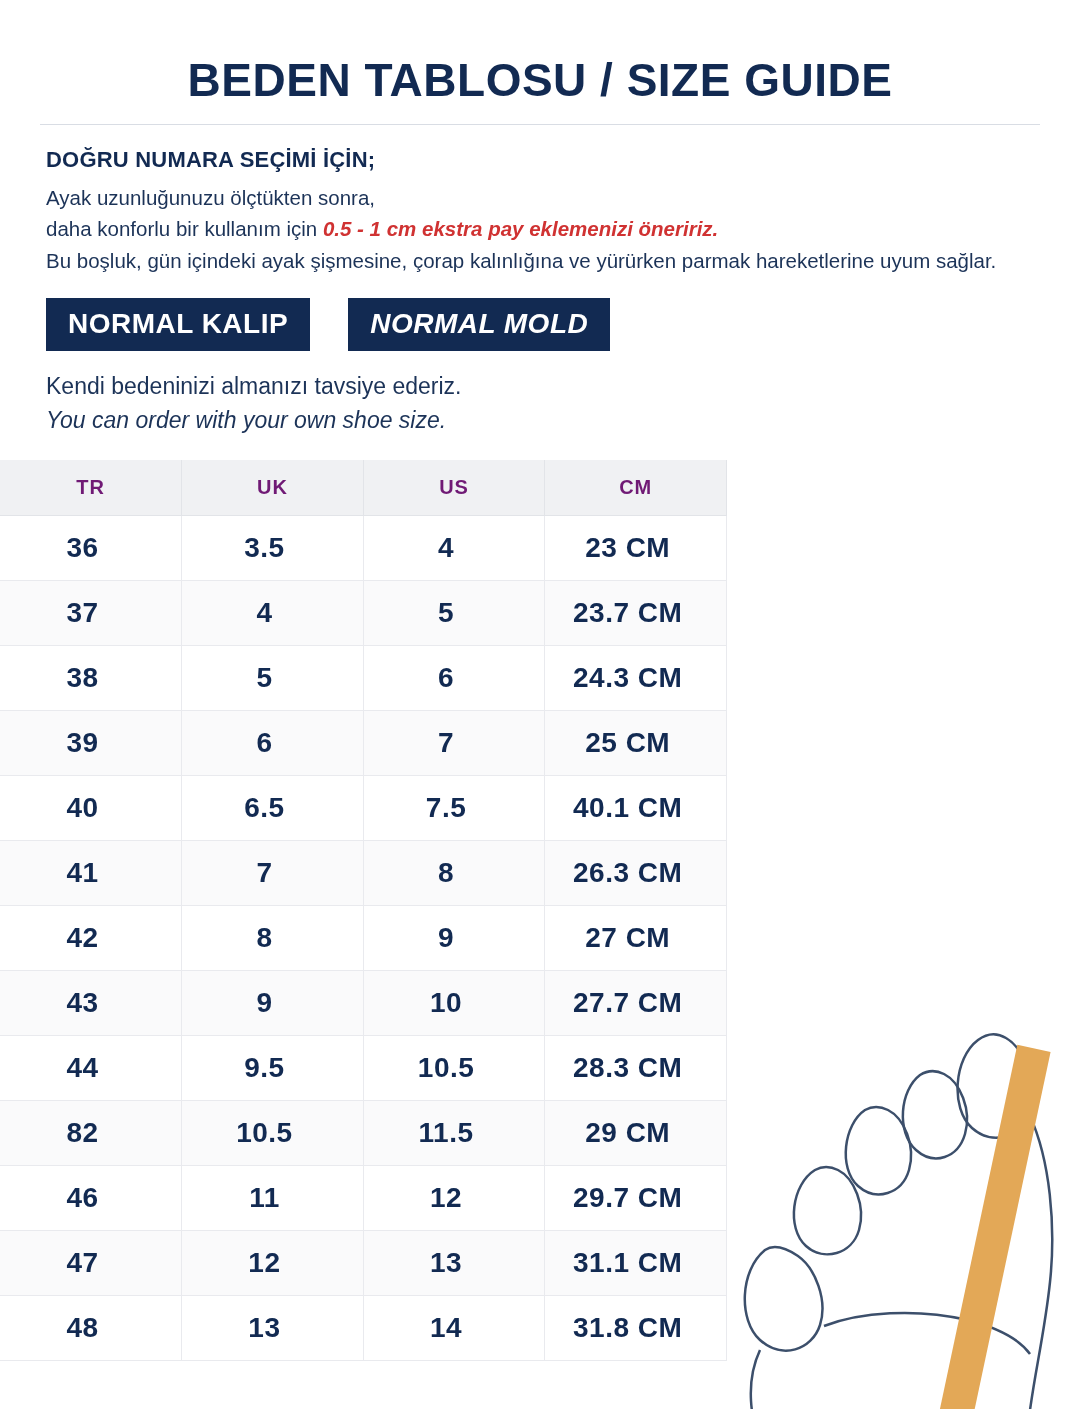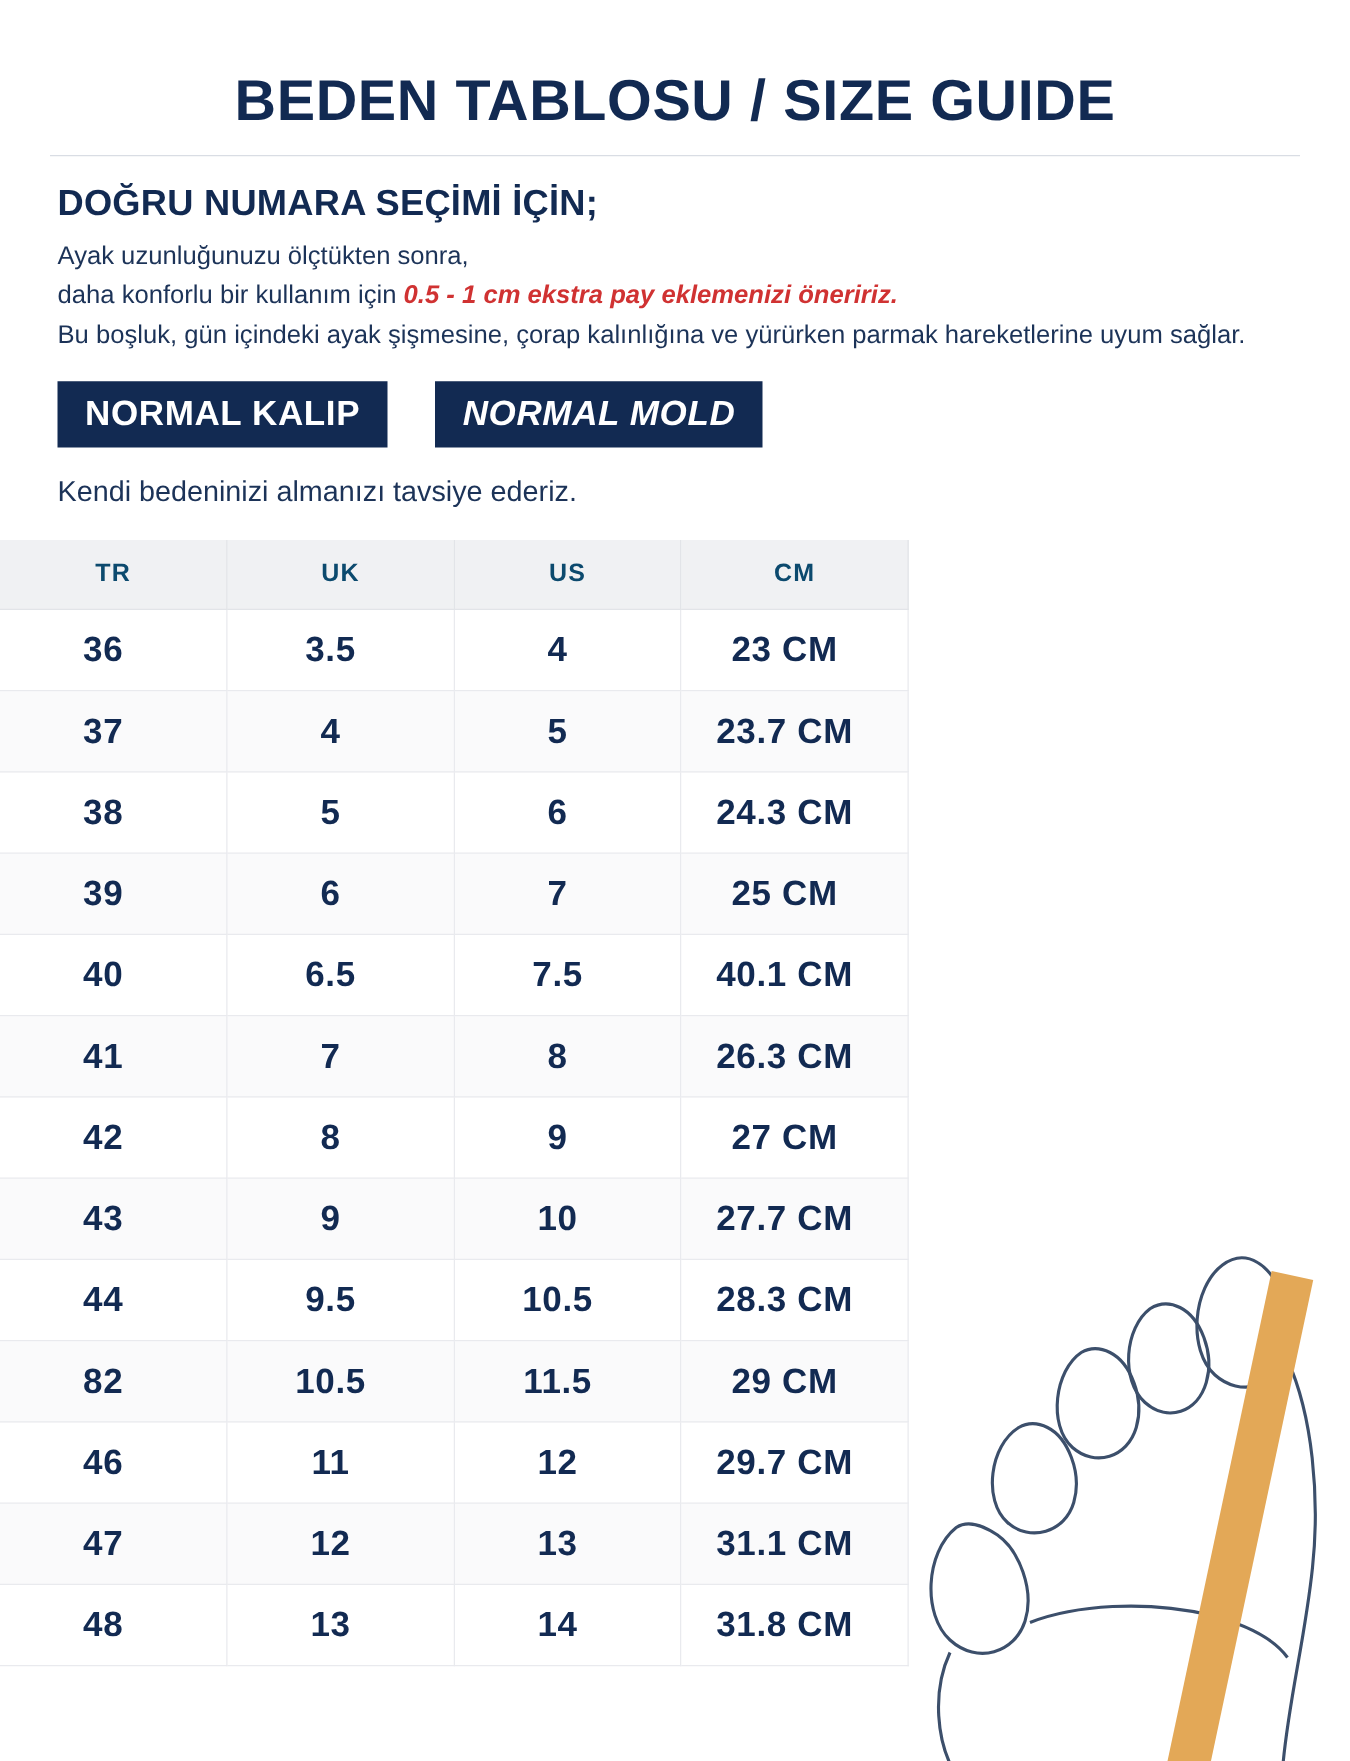--- a/index.html
+++ b/index.html
@@ -34,21 +34,21 @@
   }
   .title-rule {
     border: 0;
     border-top: 1px solid #d9dde4;
     margin: 0 0 22px 0;
   }
   .intro {
     padding-left: 6px;
   }
   .intro-heading {
-    font-size: 29px;
+    font-size: 22px;
     font-weight: bold;
     color: #122a52;
     margin-bottom: 10px;
     letter-spacing: 0.2px;
   }
   .intro-line {
     font-size: 20.5px;
     color: #1c3358;
     line-height: 1.45;
     margin-bottom: 2px;
@@ -95,21 +95,21 @@
     margin-left: -40px;
     margin-right: -40px;
   }
   table.size-table {
     border-collapse: collapse;
     width: 727px;
     table-layout: fixed;
   }
   table.size-table th {
     background: #f0f1f3;
-    color: #0c4a6e;
+    color: #701a75;
     font-size: 20px;
     font-weight: bold;
     letter-spacing: 1px;
     text-align: center;
     padding: 16px 0 16px 0;
     border-right: 1px solid #e2e4e8;
     border-bottom: 1px solid #e2e4e8;
   }
   table.size-table th:last-child {
     border-right: 1px solid #e2e4e8;
@@ -151,20 +151,21 @@
     <div class="intro-line">Bu boşluk, gün içindeki ayak şişmesine, çorap kalınlığına ve yürürken parmak hareketlerine uyum sağlar.</div>
   </div>
 
   <div class="badges">
     <span class="badge">NORMAL KALIP</span>
     <span class="badge italic">NORMAL MOLD</span>
   </div>
 
   <div class="note">
     <div class="note-line">Kendi bedeninizi almanızı tavsiye ederiz.</div>
+    <div class="note-line italic">You can order with your own shoe size.</div>
   </div>
 
   <div class="table-wrap">
     <table class="size-table">
       <thead>
         <tr>
           <th>TR</th>
           <th>UK</th>
           <th>US</th>
           <th>CM</th>

